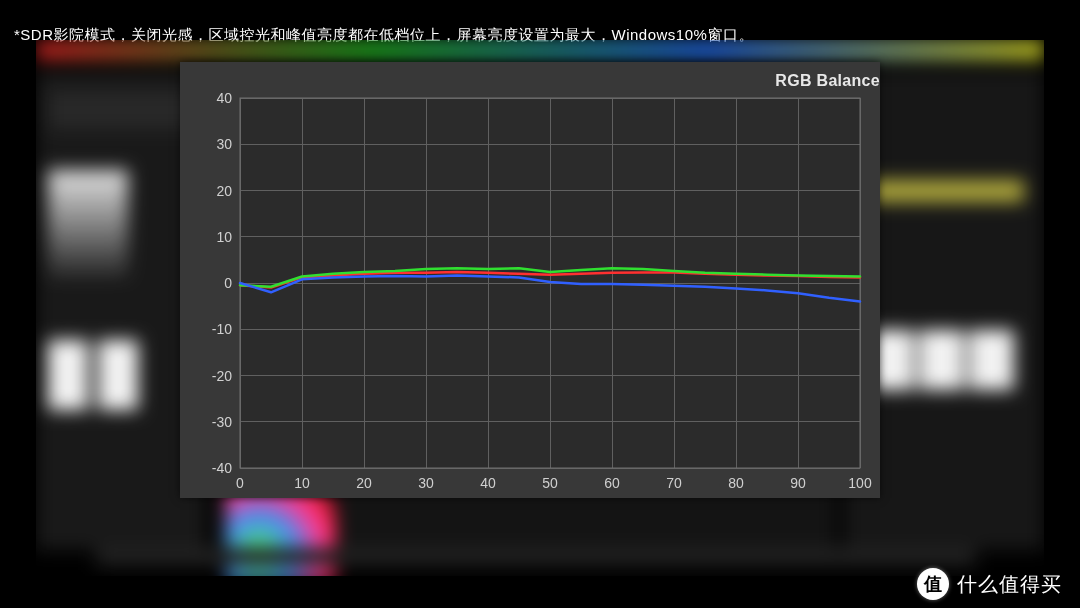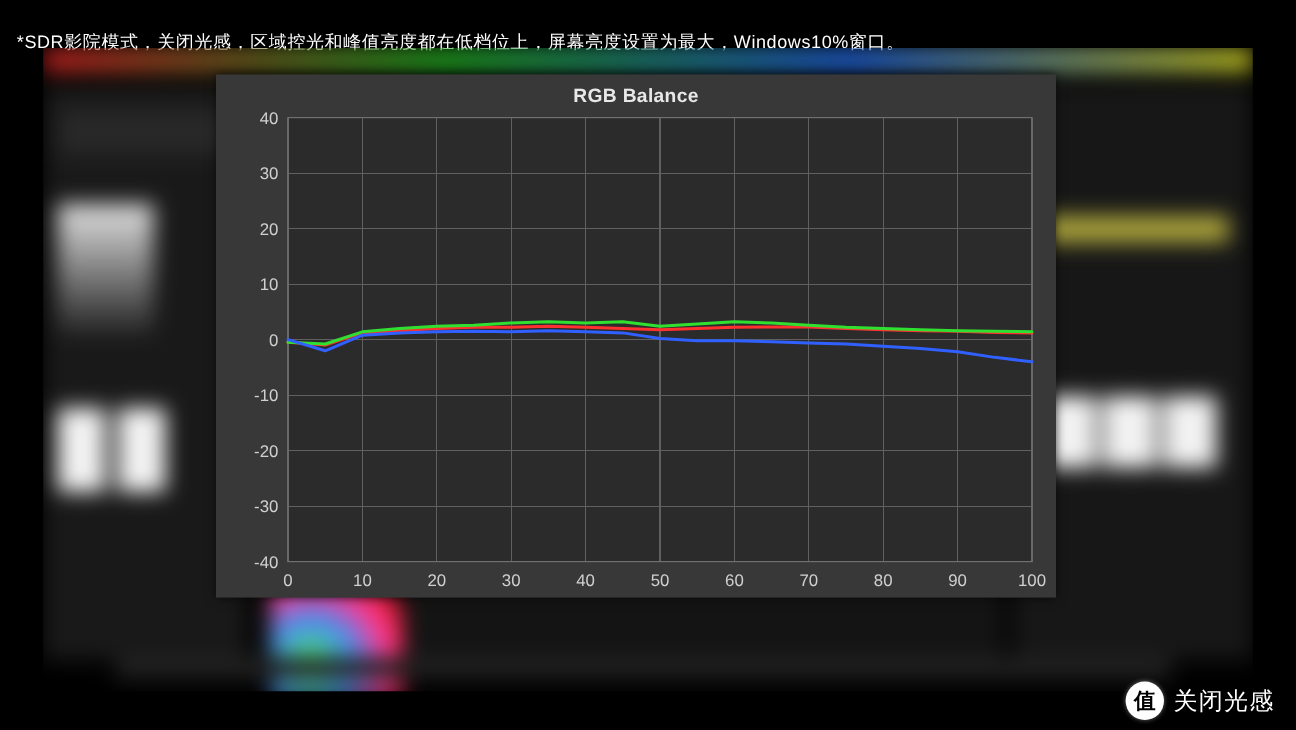--- a/index.html
+++ b/index.html
@@ -55,21 +55,21 @@
   .chart-panel {
     position: absolute;
     left: 180px;
     top: 62px;
     width: 700px;
     height: 436px;
     background: #383838;
     box-shadow: 0 0 8px rgba(0,0,0,0.6);
   }
   .chart-title {
-    text-align: center;
+    text-align: right;
     color: #e8e8e8;
     font-size: 16px;
     font-weight: 600;
     margin-top: 10px;
     letter-spacing: 0.3px;
   }
   .plot-svg {
     position: absolute;
     left: 0; top: 0;
     width: 100%;
@@ -178,14 +178,14 @@
       <text x="680" y="426" text-anchor="middle" class="axis-label">100</text>
       <rect x="60" y="36" width="620" height="370" fill="none" stroke="#707070" stroke-width="1"></rect>
       <path d="M60.0 223.3 L91.0 225.6 L122.0 215.4 L153.0 213.6 L184.0 211.8 L215.0 210.8 L246.0 210.8 L277.0 209.9 L308.0 210.8 L339.0 211.8 L370.0 212.7 L401.0 211.8 L432.0 210.8 L463.0 210.4 L494.0 210.4 L525.0 211.8 L556.0 212.7 L587.0 213.6 L618.0 214.1 L649.0 215.0 L680.0 215.4 " fill="none" stroke="#ff3030" stroke-width="2.5" stroke-linejoin="round" stroke-linecap="round"></path>
       <path d="M60.0 223.3 L91.0 224.7 L122.0 214.5 L153.0 211.8 L184.0 209.9 L215.0 209.0 L246.0 207.1 L277.0 206.2 L308.0 207.1 L339.0 206.2 L370.0 209.9 L401.0 208.1 L432.0 206.2 L463.0 207.1 L494.0 209.0 L525.0 210.8 L556.0 211.8 L587.0 212.7 L618.0 213.6 L649.0 214.1 L680.0 214.5 " fill="none" stroke="#30e030" stroke-width="2.5" stroke-linejoin="round" stroke-linecap="round"></path>
       <path d="M60.0 221.0 L91.0 230.3 L122.0 217.3 L153.0 215.4 L184.0 214.5 L215.0 214.1 L246.0 214.5 L277.0 213.6 L308.0 214.5 L339.0 215.4 L370.0 220.1 L401.0 221.9 L432.0 221.9 L463.0 222.8 L494.0 223.8 L525.0 224.7 L556.0 226.6 L587.0 228.4 L618.0 231.2 L649.0 235.8 L680.0 239.5 " fill="none" stroke="#3060ff" stroke-width="2.5" stroke-linejoin="round" stroke-linecap="round"></path>
     </svg>
 </div>
 
 <div class="watermark">
   <div class="wm-badge">值</div>
-  <div class="wm-text">关闭光感</div>
+  <div class="wm-text">什么值得买</div>
 </div>
 
 </body></html>

